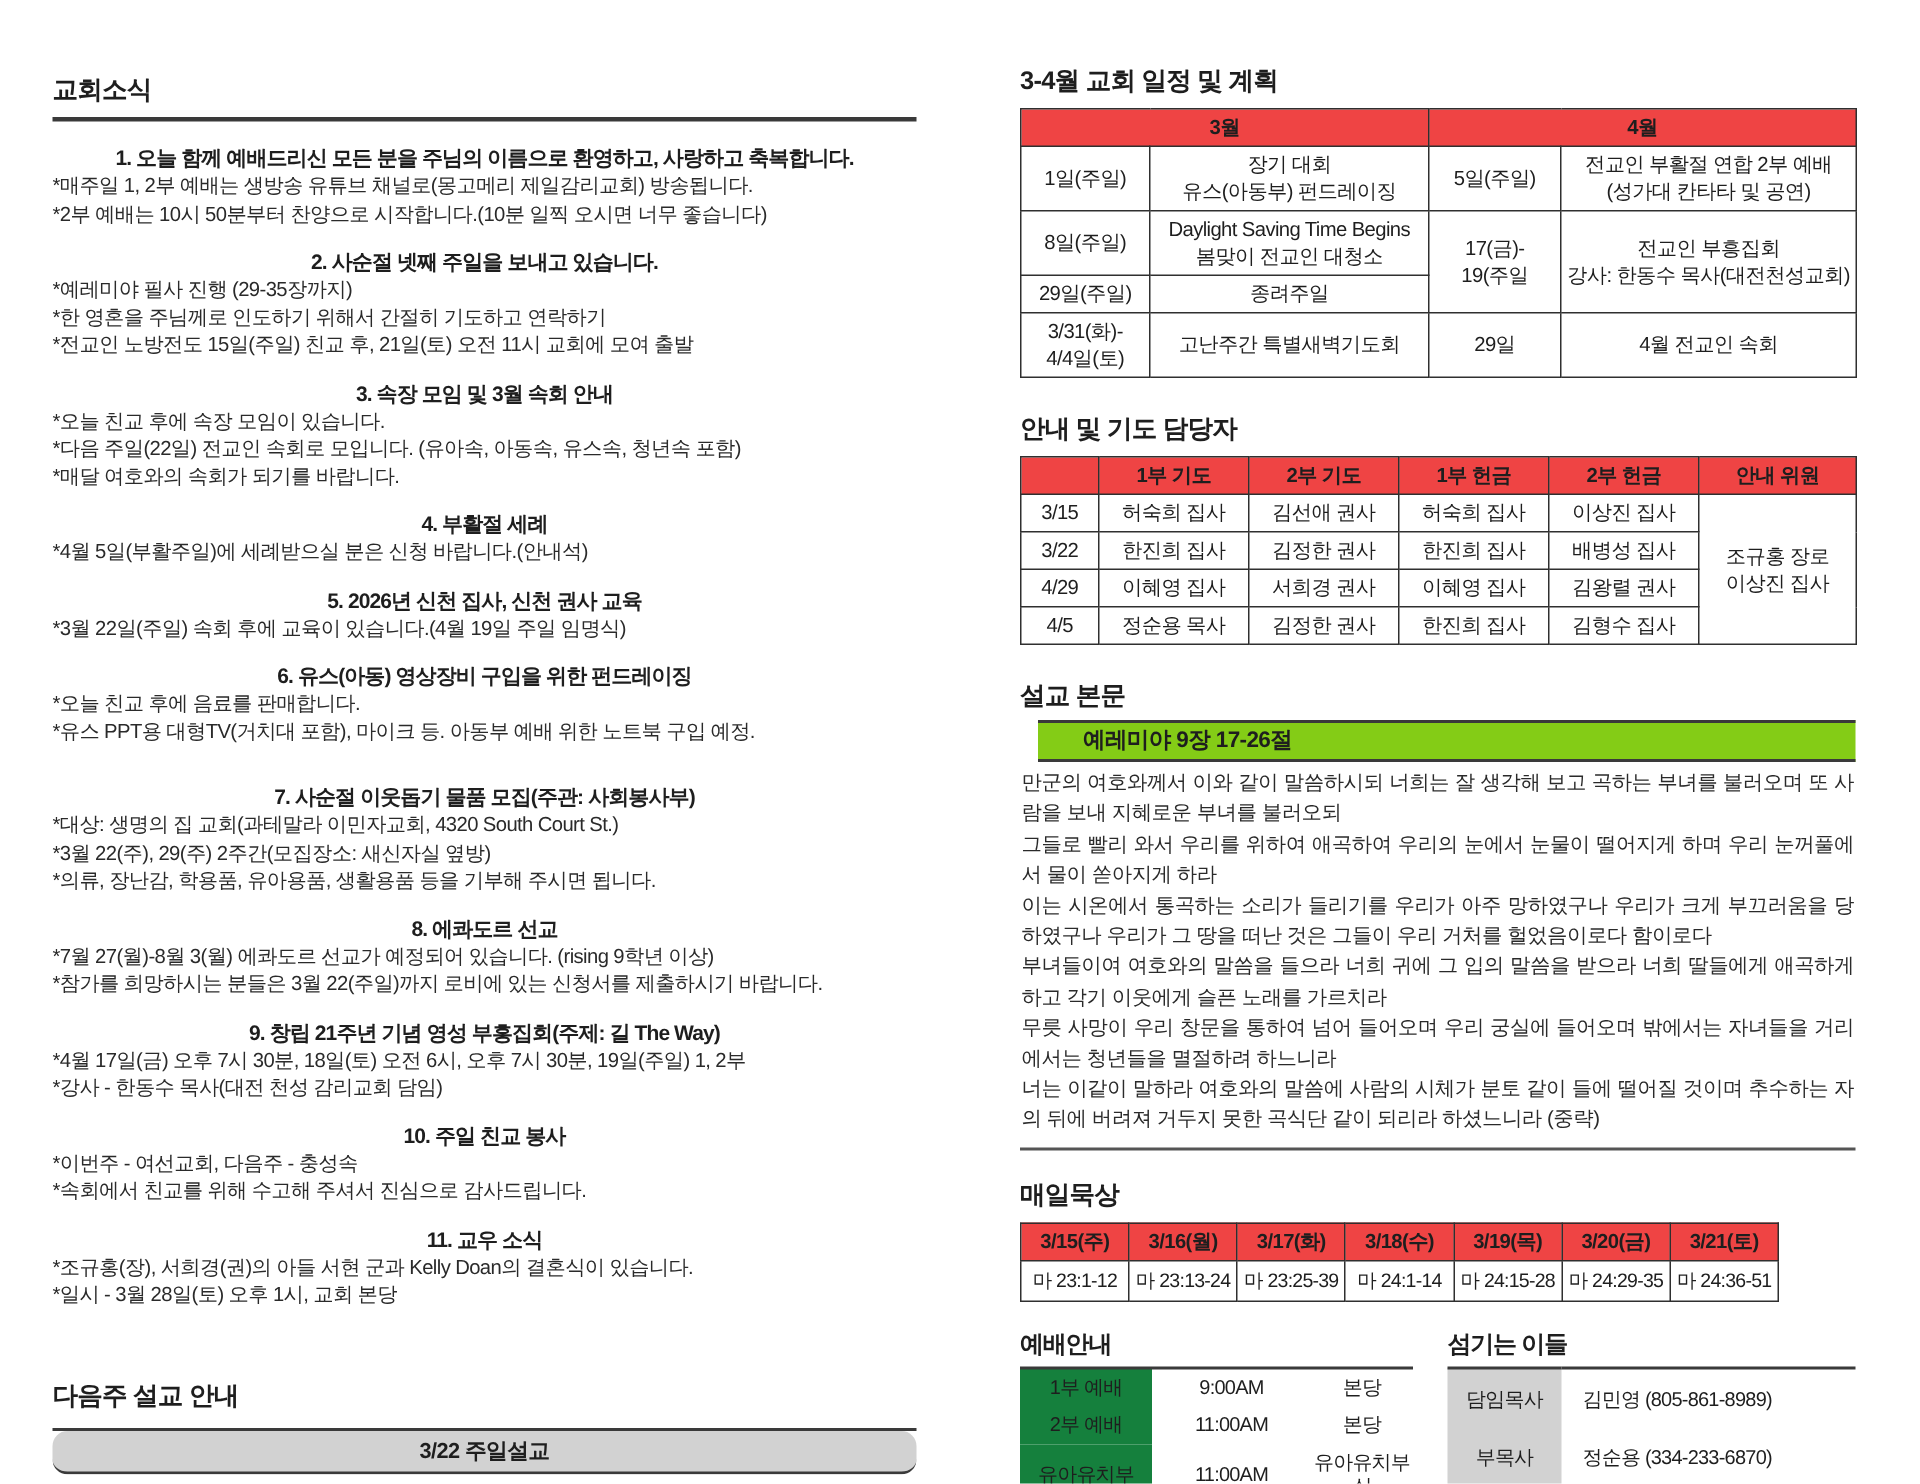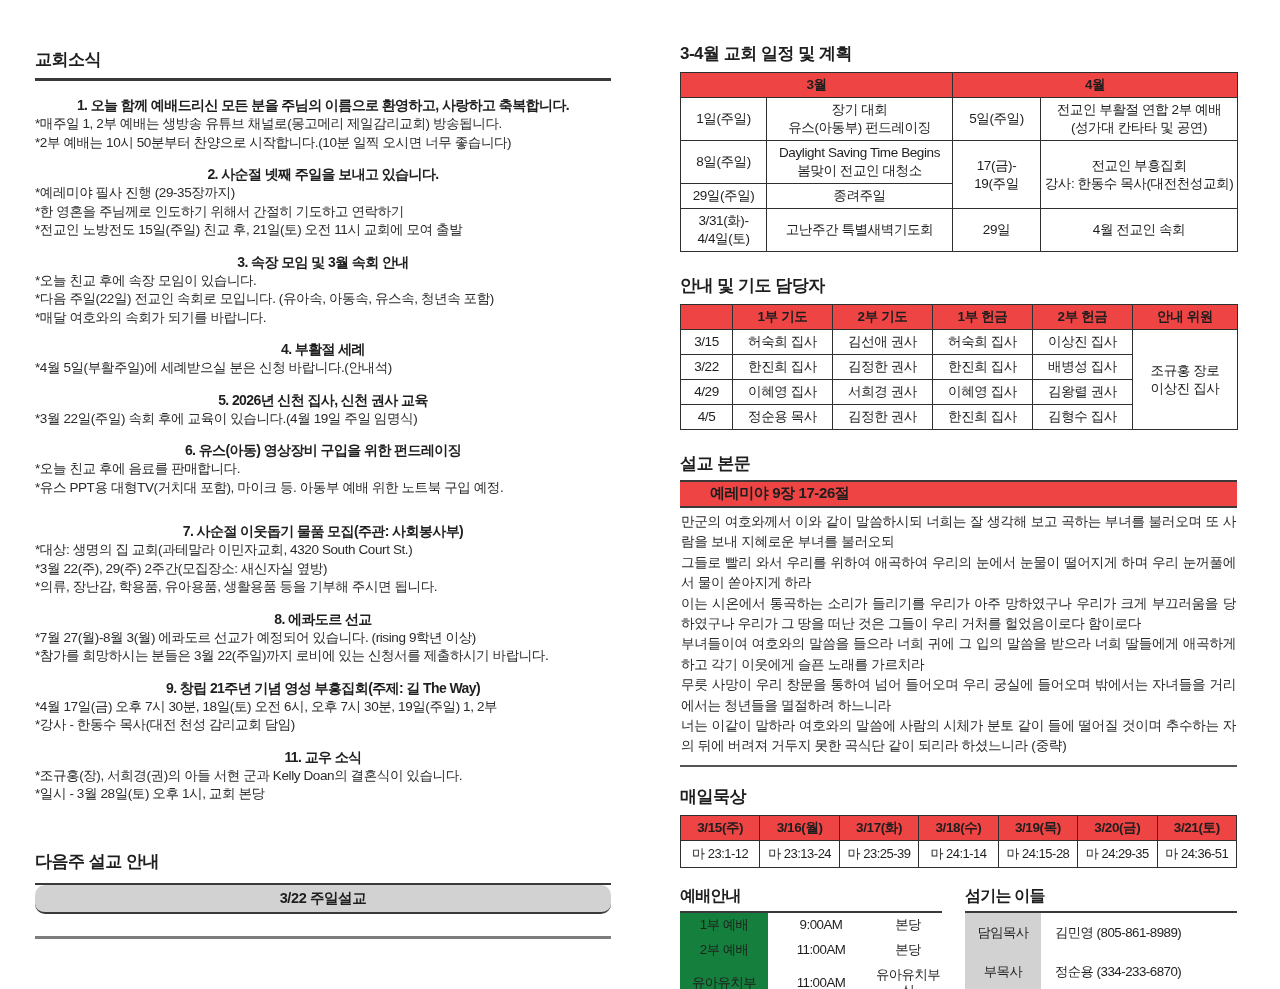--- a/index.html
+++ b/index.html
@@ -28,35 +28,35 @@
   
   .next-sermon-heading { margin-top:46px; margin-bottom:10px; }
   .next-sermon { border-top:2.5px solid #3a3a3a; }
   .next-sermon-band {
     background:#d2d2d2; text-align:center; font-weight:bold; font-size:14.5px;
     padding:4px 0; border-bottom:2.5px solid #3a3a3a; letter-spacing:-0.4px;border-radius:10px;
   }
   .next-sermon-body { text-align:center; padding:10px 0 12px; border-bottom:3px solid #7d7d7d; }
 
   
-  table.tbl { border-collapse:collapse; width:557px; table-layout:fixed; margin-top:7px; border:1.5px solid #2f2f2f; }
+  table.tbl { border-collapse:collapse; width:506px; table-layout:fixed; margin-top:7px; border:1.5px solid #2f2f2f; }
   table.tbl th, table.tbl td {
     border:1px solid #2f2f2f; text-align:center; vertical-align:middle;
     font-size:13.5px; letter-spacing:-0.4px; padding:3px 2px; white-space:pre-line; line-height:18px;
   }
   table.tbl th { background:#ef4444; font-weight:bold; padding:3px 2px; }
 
   .schedule-sec { margin-bottom:22px; }
   .duty-sec { margin-bottom:22px; }
 
   
   .sermon-sec { margin-bottom:18px; }
   .passage-band {
-    margin-top:5px; background:#ef4444; border-top:2px solid #3a3a3a; border-bottom:2px solid #3a3a3a;
-    font-weight:bold; font-size:15px; letter-spacing:-0.4px; padding:2px 0 3px 30px;
+    margin-top:5px; background:#84cc16; border-top:2px solid #3a3a3a; border-bottom:2px solid #3a3a3a;
+    font-weight:bold; font-size:15px; letter-spacing:-0.4px; padding:2px 0 3px 30px;margin-left:12px;
   }
   .scripture { border-bottom:2px solid #555; padding:4px 1px 8px; }
   .scripture p {
     font-size:13.6px; line-height:20.4px; letter-spacing:-0.3px;
     text-align:justify; color:#2a2a2a;
   }
 
   
   .daily-sec { margin-bottom:18px; }
   table.tbl.daily td { font-size:13px; letter-spacing:-0.5px; padding:4px 0; }
@@ -137,20 +137,25 @@
       <div class="news-line">*7월 27(월)-8월 3(월) 에콰도르 선교가 예정되어 있습니다. (rising 9학년 이상)</div>
       <div class="news-line">*참가를 희망하시는 분들은 3월 22(주일)까지 로비에 있는 신청서를 제출하시기 바랍니다.</div>
     </div>
 
     <div class="news-item">
       <div class="news-title">9. 창립 21주년 기념 영성 부흥집회(주제: 길 The Way)</div>
       <div class="news-line">*4월 17일(금) 오후 7시 30분, 18일(토) 오전 6시, 오후 7시 30분, 19일(주일) 1, 2부</div>
       <div class="news-line">*강사 - 한동수 목사(대전 천성 감리교회 담임)</div>
     </div>
 
+    <div class="news-item">
+      <div class="news-title">10. 주일 친교 봉사</div>
+      <div class="news-line">*이번주 - 여선교회, 다음주 - 충성속</div>
+      <div class="news-line">*속회에서 친교를 위해 수고해 주셔서 진심으로 감사드립니다.</div>
+    </div>
 
     <div class="news-item">
       <div class="news-title">11. 교우 소식</div>
       <div class="news-line">*조규홍(장), 서희경(권)의 아들 서현 군과 Kelly Doan의 결혼식이 있습니다.</div>
       <div class="news-line">*일시 - 3월 28일(토) 오후 1시, 교회 본당</div>
     </div>
 
     <div class="sec-title next-sermon-heading">다음주 설교 안내</div>
     <div class="next-sermon">
       <div class="next-sermon-band">3/22 주일설교</div>

